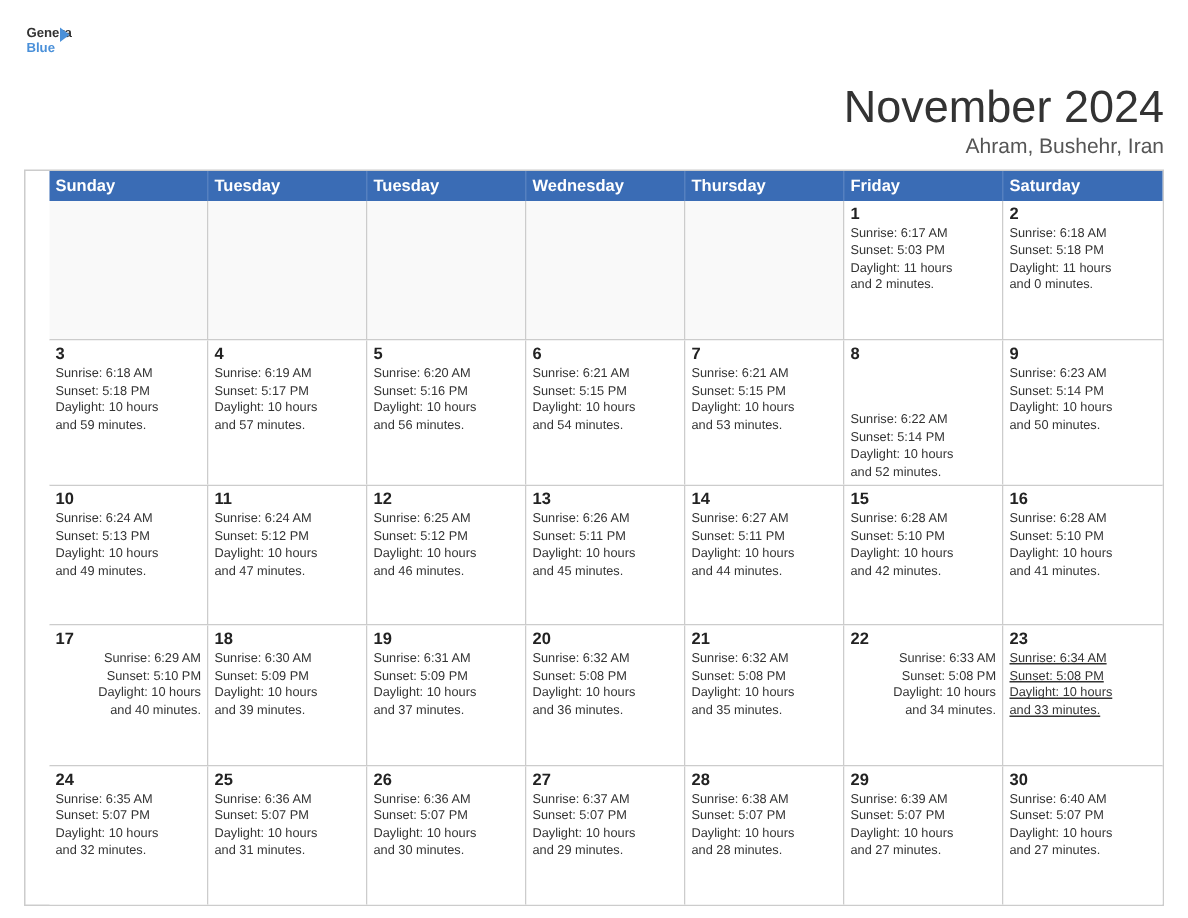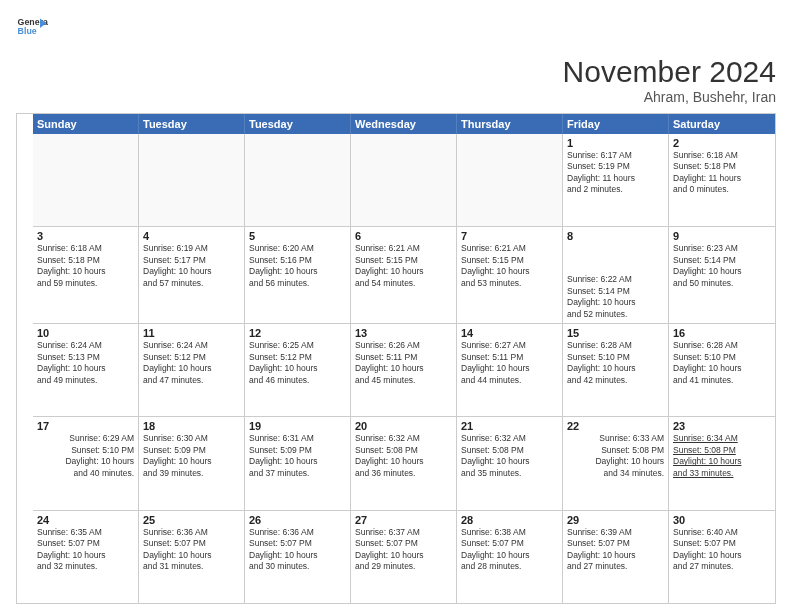--- a/index.html
+++ b/index.html
@@ -133,21 +133,21 @@
     <div class="cal-body">
     <div class="cal-row">
           <div class="cal-cell empty"></div>
           <div class="cal-cell empty"></div>
           <div class="cal-cell empty"></div>
           <div class="cal-cell empty"></div>
           <div class="cal-cell empty"></div>
           <div class="cal-cell">
             <div class="day-number">1</div>
             <div class="day-info" style="white-space: pre-line;">Sunrise: 6:17 AM
-Sunset: 5:19 PM
+Sunset: 5:03 PM
 Daylight: 11 hours
 and 2 minutes.</div>
           </div>
           <div class="cal-cell">
             <div class="day-number">2</div>
             <div class="day-info" style="white-space: pre-line;">Sunrise: 6:18 AM
 Sunset: 5:18 PM
 Daylight: 11 hours
 and 0 minutes.</div>
           </div>

